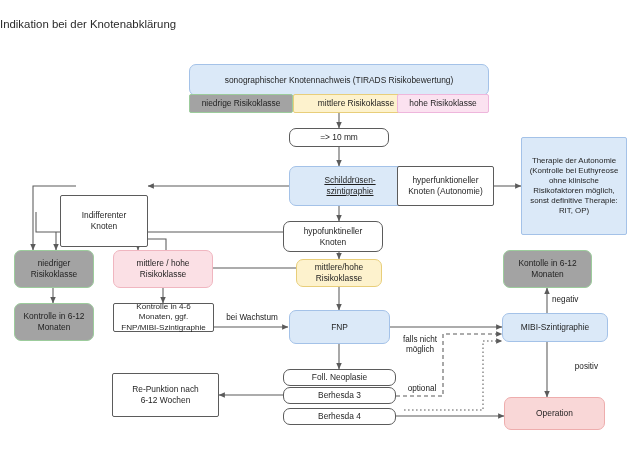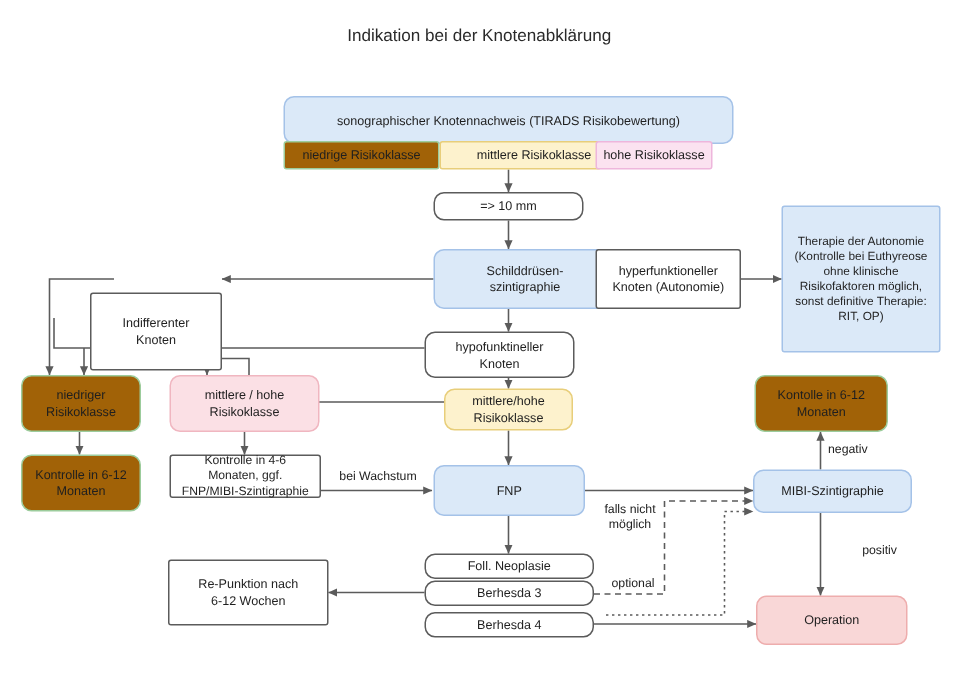--- a/index.html
+++ b/index.html
@@ -13,28 +13,28 @@
   .node{
     position:absolute;box-sizing:border-box;
     display:flex;align-items:center;justify-content:center;text-align:center;
     font-size:8.4px;line-height:1.28;
     border:1px solid #5b5b5b;background:#ffffff;border-radius:3px;
     padding:2px 3px;white-space:pre-line;
   }
   .rnd{border-radius:7px;}
   .sq{border-radius:2px;}
   .blue{background:#dbe9f8;border-color:#a4c2e8;}
-  .green{background:#a16207;border-color:#9ccc9c;}
+  .green{background:#a3a3a3;border-color:#9ccc9c;}
   .yellow{background:#fdf2cd;border-color:#e8ce7a;}
   .pink{background:#fbe0e5;border-color:#f0b6c0;}
   .magenta{background:#fbe2f0;border-color:#eeb6dc;}
   .red{background:#f9d7d7;border-color:#eeadad;}
   .plain{background:#ffffff;border-color:#5b5b5b;}
   .title{
-    position:absolute;left:0;top:18px;width:639px;text-align:center;
+    position:absolute;left:0;top:18px;width:639px;
     font-size:11.4px;color:#2a2a2a;
   }
   .elabel{
     position:absolute;font-size:8.2px;color:#222;line-height:1.25;
     text-align:center;white-space:pre-line;background:transparent;
   }
 </style>
 </head>
 <body>
 
@@ -106,25 +106,25 @@
 
     <g stroke="#5b5b5b" stroke-width="1.05" fill="none" stroke-dasharray="1.6,2.4">
       <path d="M404,410 L483,410 L483,341 L502,341" marker-end="url(#ahd)"></path>
     </g>
   </svg>
 
   <div class="node blue rnd" style="left:189px;top:64px;width:300px;height:32px;">sonographischer Knotennachweis (TIRADS Risikobewertung)</div>
 
   <div class="node green sq" style="left:189px;top:94px;width:104px;height:19px;">niedrige Risikoklasse</div>
   <div class="node yellow sq" style="left:293px;top:94px;width:108px;height:19px;padding-left:21px;">mittlere Risikoklasse</div>
-  <div class="node magenta sq" style="left:397px;top:94px;width:78px;height:19px;">hohe Risikoklasse</div>
+  <div class="node magenta sq" style="left:397px;top:94px;width:92px;height:19px;">hohe Risikoklasse</div>
 
   <div class="node plain rnd" style="left:289px;top:128px;width:100px;height:19px;">=&gt; 10 mm</div>
 
-  <div class="node blue rnd" style="left:289px;top:166px;width:122px;height:40px;">Schilddrüsen-
+  <div class="node blue rnd" style="left:289px;top:166px;width:122px;height:40px;text-decoration:underline;">Schilddrüsen-
 szintigraphie</div>
 
   <div class="node plain sq" style="left:397px;top:166px;width:97px;height:40px;">hyperfunktioneller
 Knoten (Autonomie)</div>
 
   <div class="node blue sq" style="left:521px;top:137px;width:106px;height:98px;font-size:7.9px;">Therapie der Autonomie (Kontrolle bei Euthyreose ohne klinische Risikofaktoren möglich, sonst definitive Therapie: RIT, OP)</div>
 
   <div class="node plain sq" style="left:60px;top:172px;width:88px;height:52px;margin-top:23px;">Indifferenter
 Knoten</div>
 

